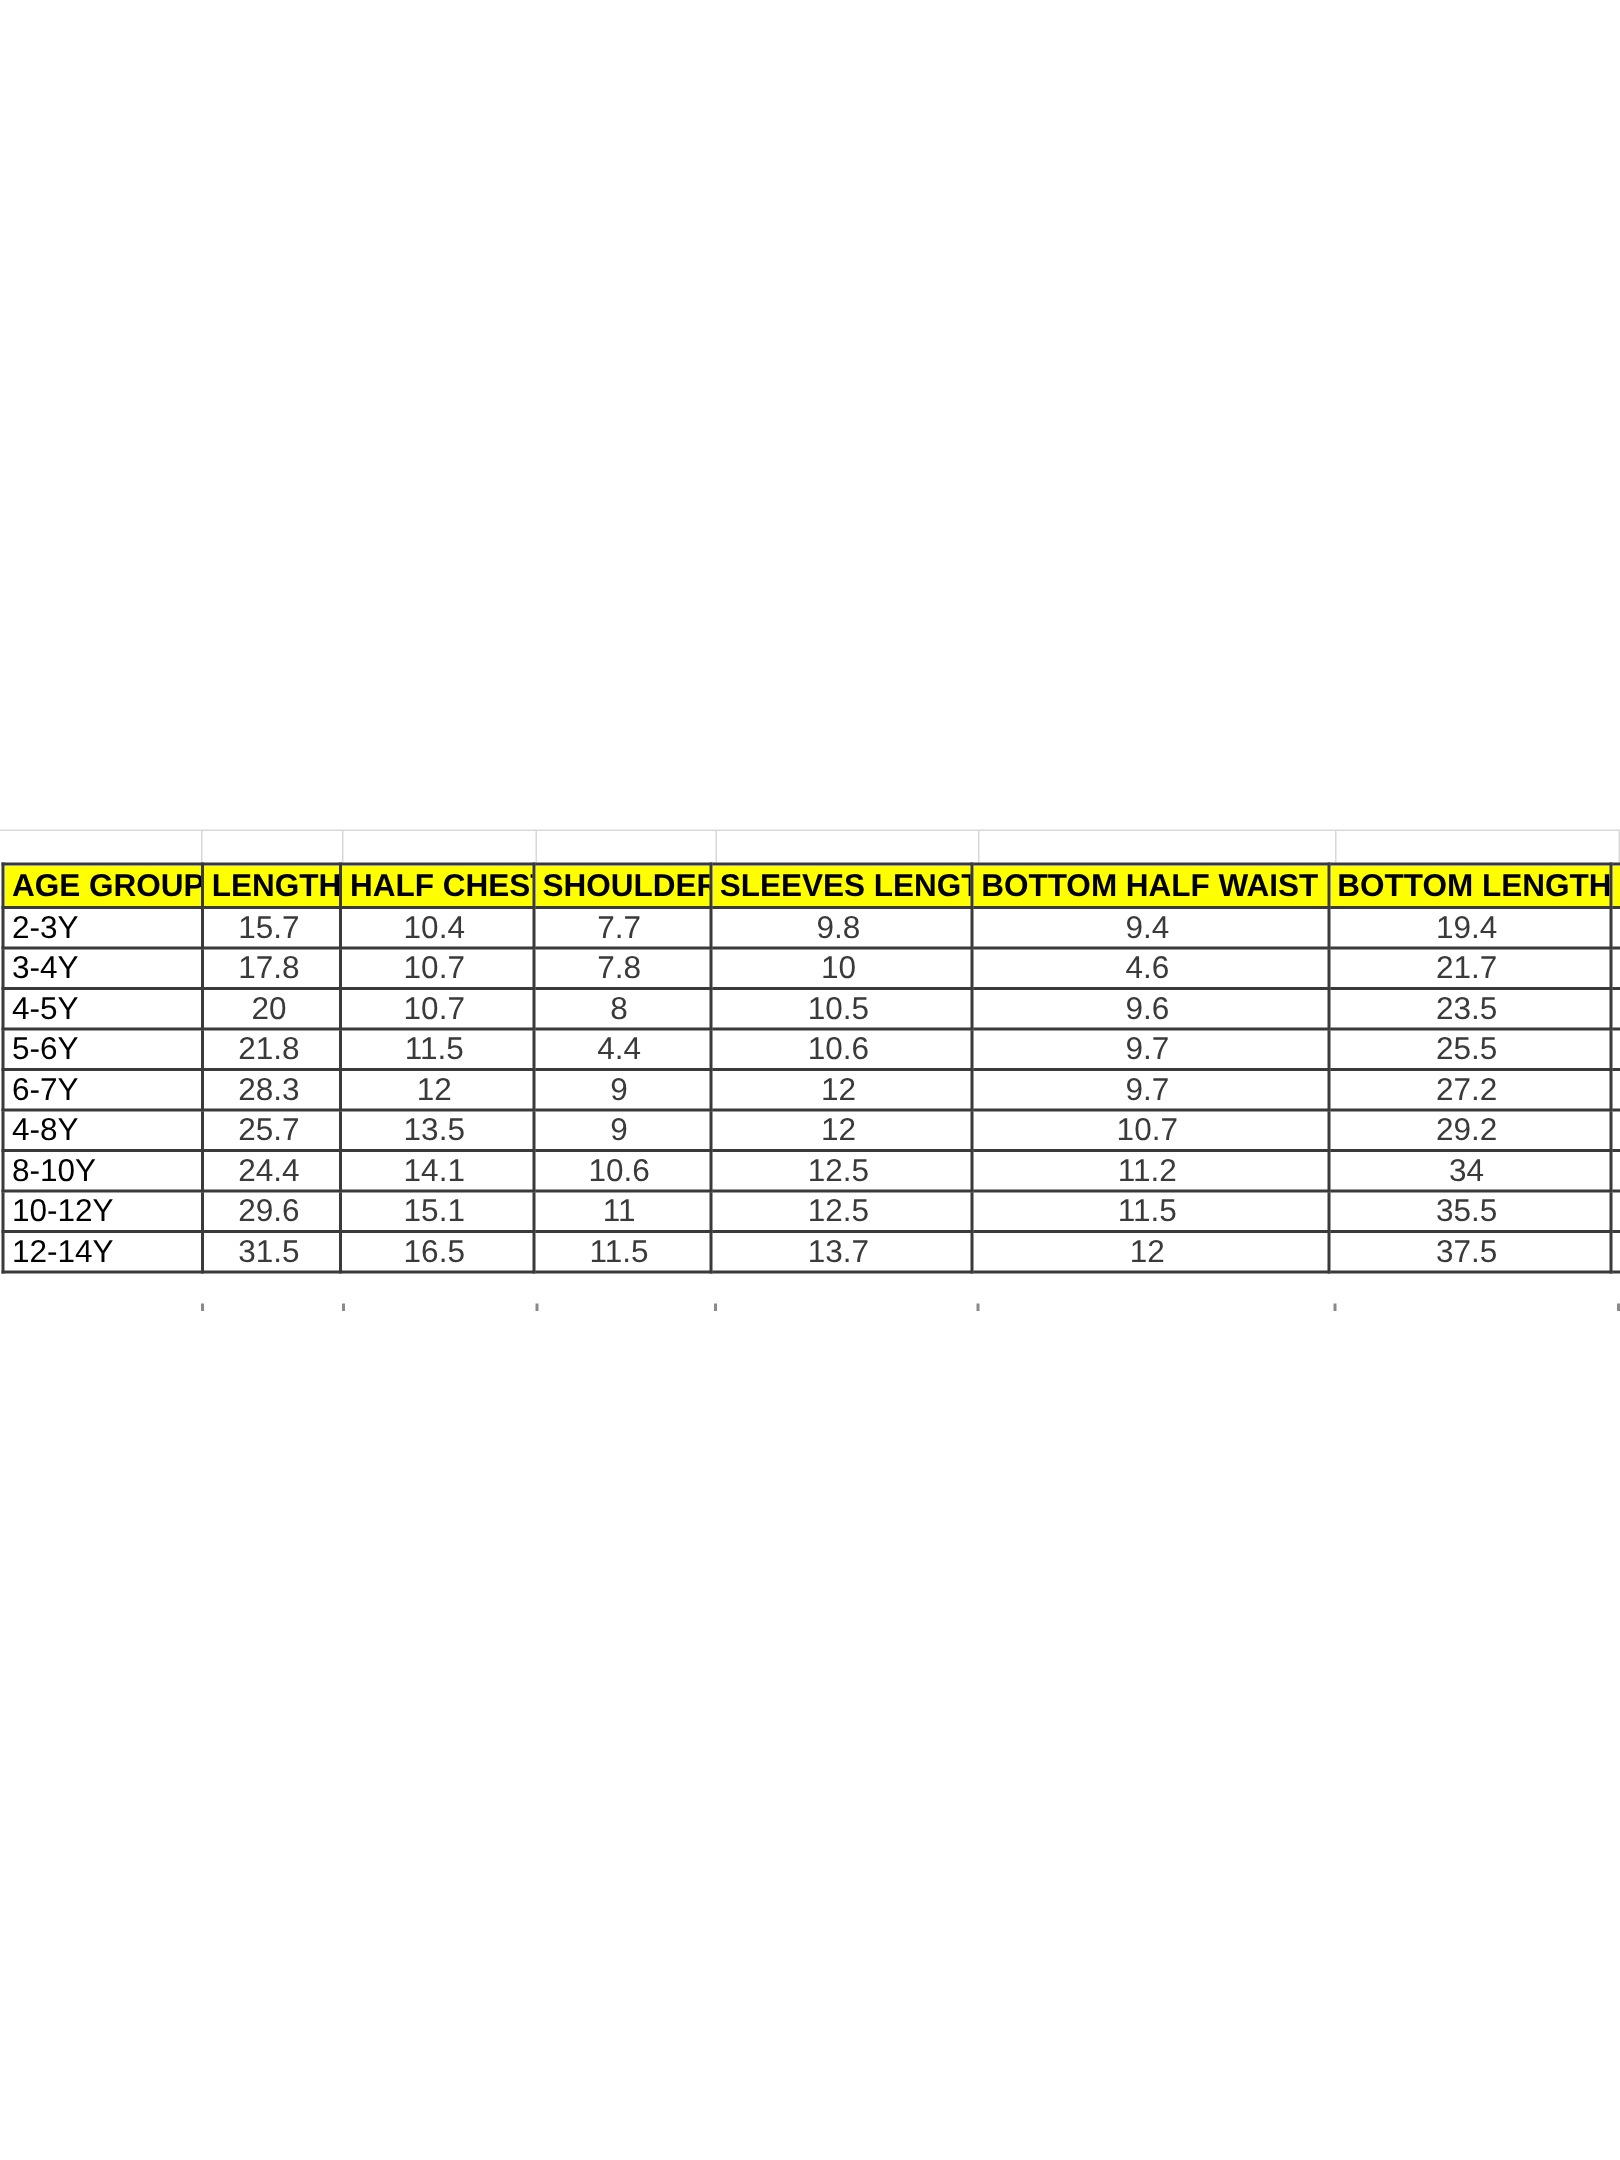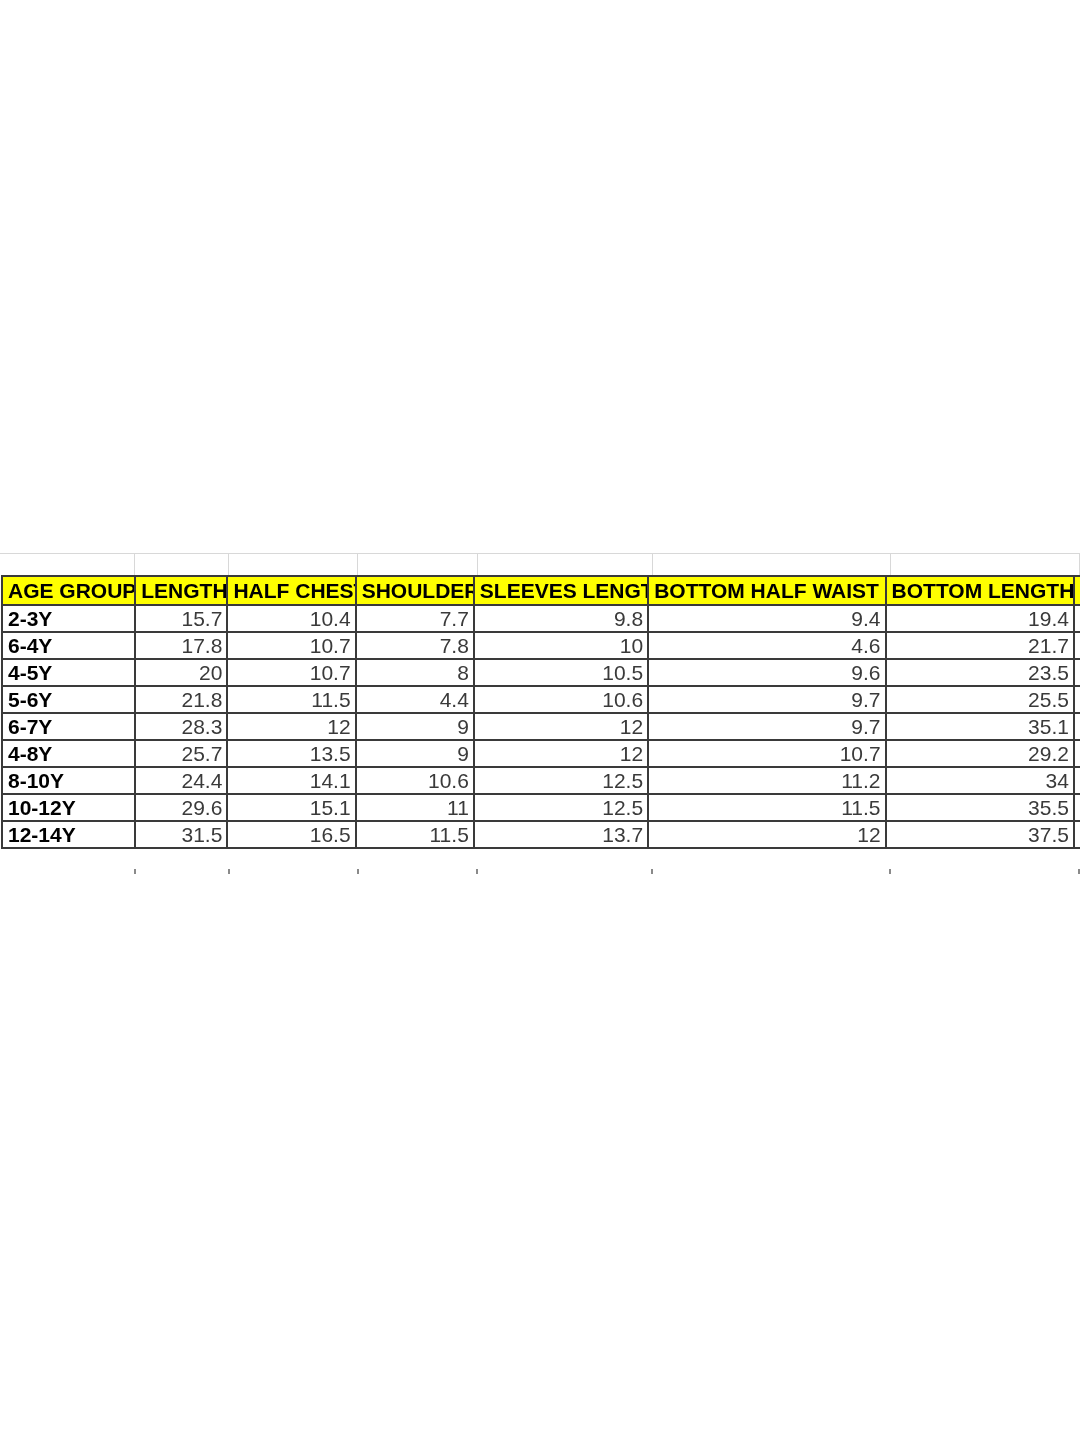--- a/index.html
+++ b/index.html
@@ -58,27 +58,27 @@
     text-align: left;
     height: 29px;
     padding: 0 2px 0 5px;
   }
   .size-table tbody td {
     height: 27px;
     font-size: 21px;
     background: #ffffff;
   }
   .size-table tbody td.age {
-    font-weight: bold;
+    font-weight: normal;
     text-align: left;
     padding-left: 5px;
     color: var(--label-color);
   }
   .size-table tbody td.num {
-    text-align: right;
+    text-align: center;
     padding-right: 4px;
     color: var(--num-color);
     font-weight: normal;
   }
   .size-table td.filler { background: #ffffff; }
   
   .stub-row {
     position: absolute;
     top: 869px;
     left: 1px;
@@ -133,21 +133,21 @@
           <td class="age">2-3Y</td>
           <td class="num">15.7</td>
           <td class="num">10.4</td>
           <td class="num">7.7</td>
           <td class="num">9.8</td>
           <td class="num">9.4</td>
           <td class="num">19.4</td>
           <td class="filler"></td>
         </tr>
         <tr>
-          <td class="age">6-4Y</td>
+          <td class="age">3-4Y</td>
           <td class="num">17.8</td>
           <td class="num">10.7</td>
           <td class="num">7.8</td>
           <td class="num">10</td>
           <td class="num">4.6</td>
           <td class="num">21.7</td>
           <td class="filler"></td>
         </tr>
         <tr>
           <td class="age">4-5Y</td>
@@ -169,21 +169,21 @@
           <td class="num">25.5</td>
           <td class="filler"></td>
         </tr>
         <tr>
           <td class="age">6-7Y</td>
           <td class="num">28.3</td>
           <td class="num">12</td>
           <td class="num">9</td>
           <td class="num">12</td>
           <td class="num">9.7</td>
-          <td class="num">35.1</td>
+          <td class="num">27.2</td>
           <td class="filler"></td>
         </tr>
         <tr>
           <td class="age">4-8Y</td>
           <td class="num">25.7</td>
           <td class="num">13.5</td>
           <td class="num">9</td>
           <td class="num">12</td>
           <td class="num">10.7</td>
           <td class="num">29.2</td>

